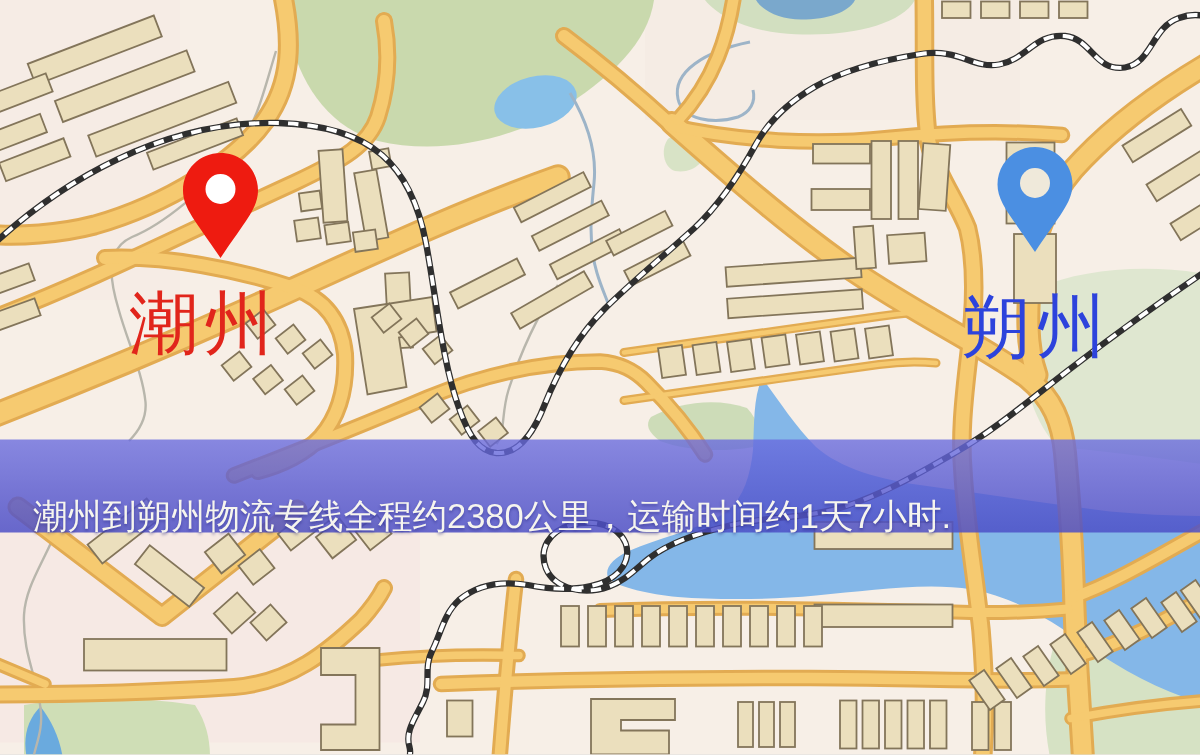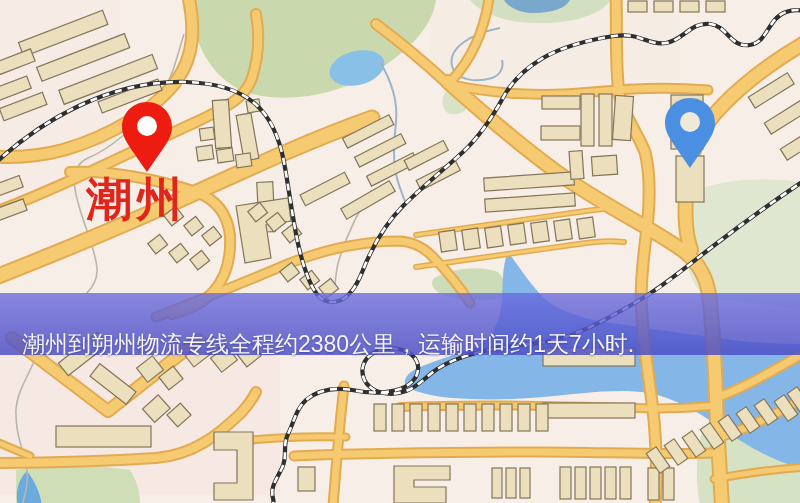--- a/index.html
+++ b/index.html
@@ -7,22 +7,22 @@
     position:relative;width:800px;height:503px;overflow:hidden;
     font-family:"Liberation Sans", sans-serif;
     background:#f7efe7;
   }
   .map-svg{position:absolute;left:0;top:0;display:block;}
   .pin{position:absolute;width:52px;height:72px;}
   .pin svg{display:block;}
   .pin-red{left:121px;top:101px;}
   .pin-blue{left:664px;top:97px;}
   .city-label{
-    position:absolute;font-size:46px;font-weight:700;line-height:1;
-    letter-spacing:4px;white-space:nowrap;
+    position:absolute;font-size:46px;font-weight:400;line-height:1;
+    letter-spacing:4px;white-space:nowrap;margin-top:16px;
   }
   .city-label.red{left:86px;top:176px;color:#e1251b;}
   .city-label.blue{left:641px;top:178px;color:#2d43dc;}
   .banner{
     position:absolute;left:0;top:293px;width:800px;height:62px;
     background:linear-gradient(180deg, rgba(104,106,222,0.78), rgba(76,78,198,0.84));
     display:flex;align-items:center;
   }
   .banner span{
     margin-left:22px;font-size:23px;color:#f6f5ee;font-weight:400;
@@ -289,18 +289,19 @@
   </div>
 
   <div class="pin pin-blue">
     <svg width="52" height="72" viewBox="0 0 52 72">
       <path d="M26,1 C12,1 1,12 1,26 C1,38 10,47 26,71 C42,47 51,38 51,26 C51,12 40,1 26,1 Z" fill="#4b8fe2"></path>
       <circle cx="26" cy="25" r="10" fill="#efe9da"></circle>
     </svg>
   </div>
 
   <div class="city-label red">潮州</div>
+  <div class="city-label blue">朔州</div>
 
   <div class="banner">
     <span>潮州到朔州物流专线全程约2380公里，运输时间约1天7小时.</span>
   </div>
 
 </div>
 
 </body></html>

